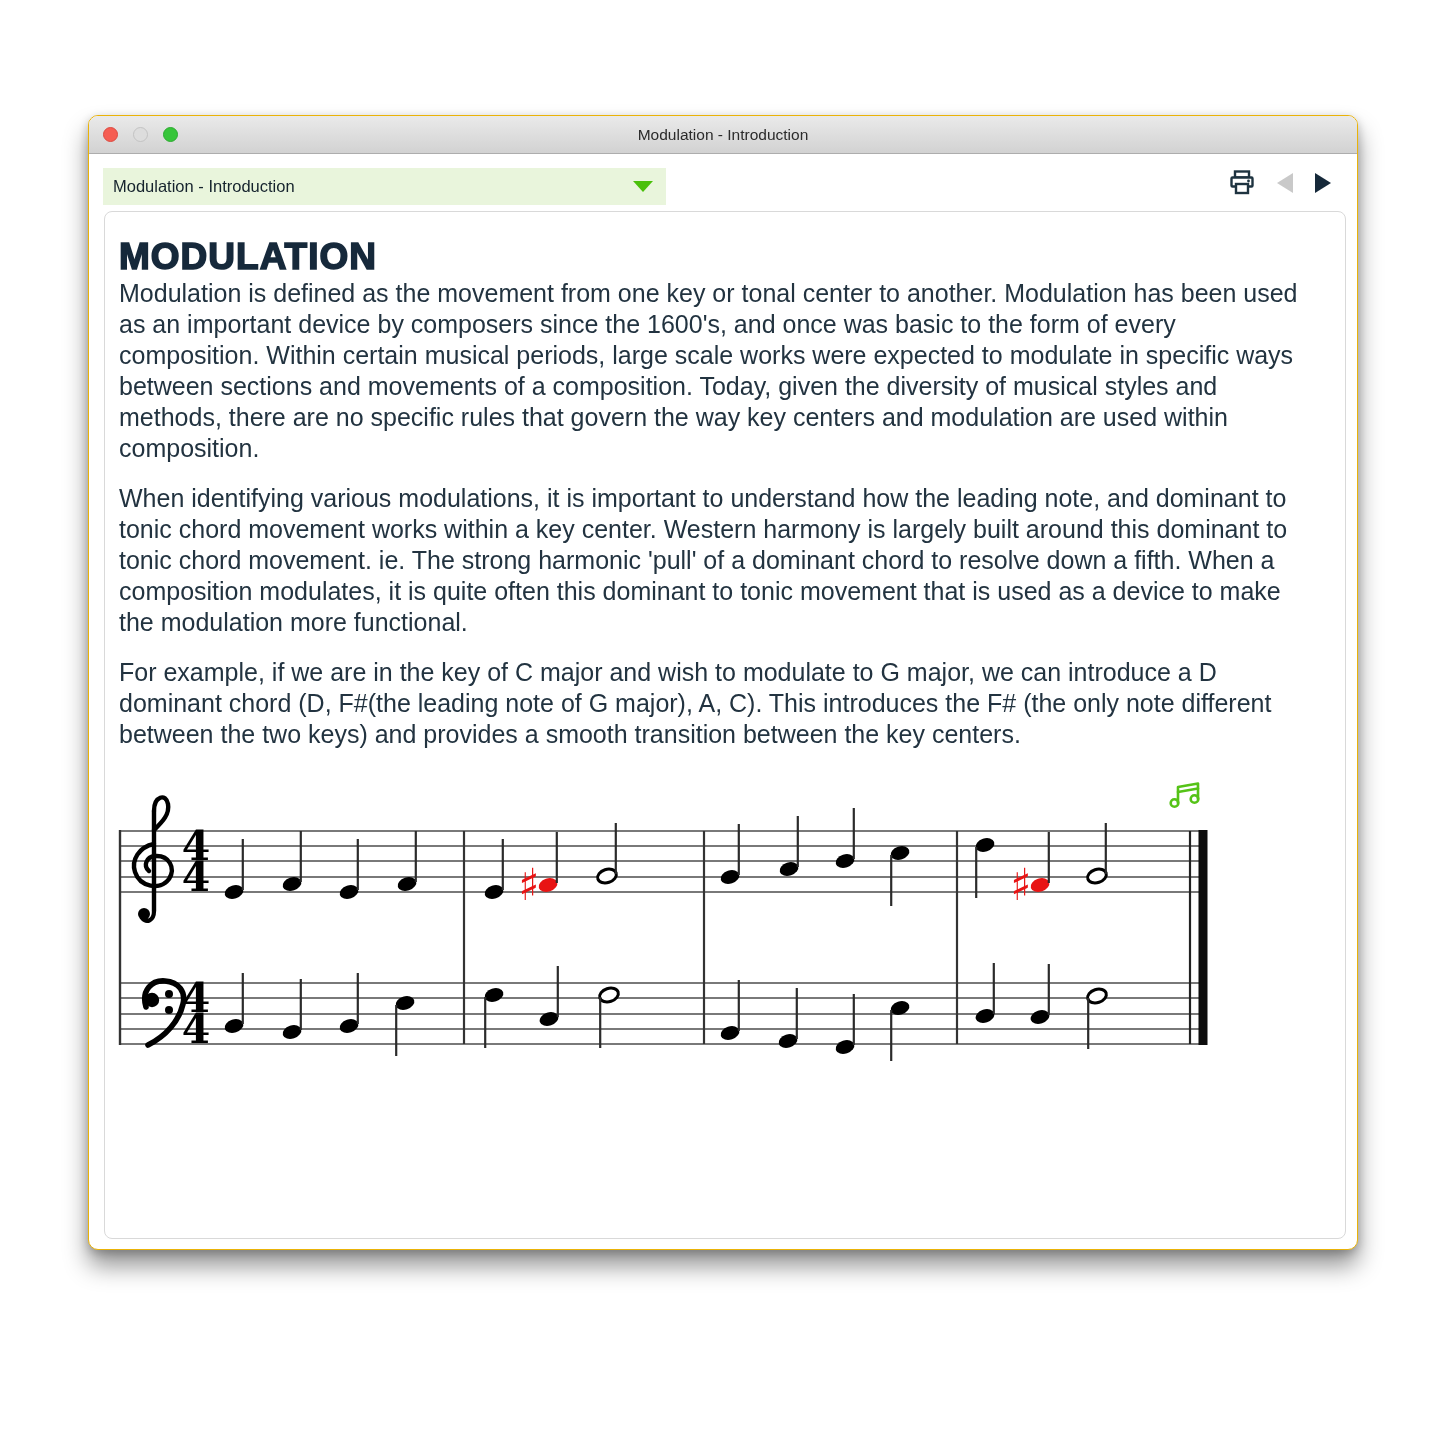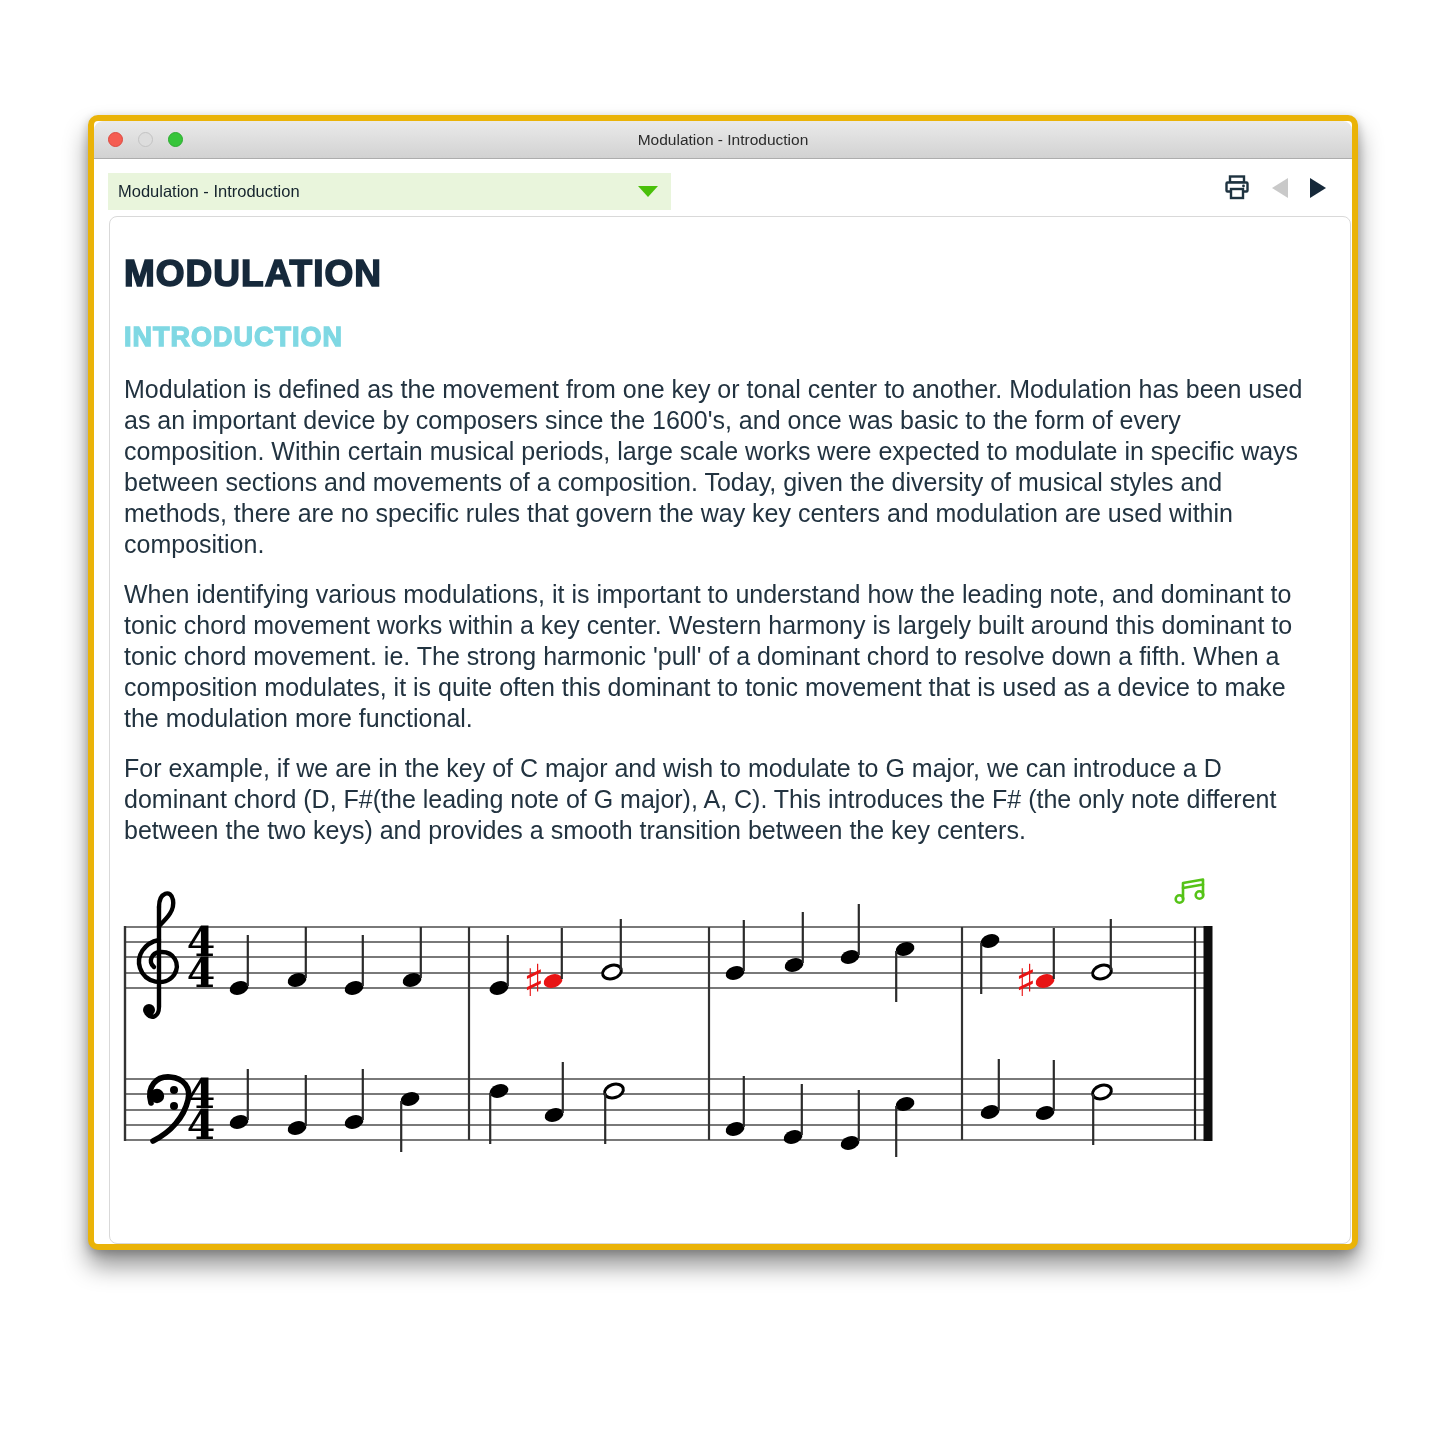--- a/index.html
+++ b/index.html
@@ -2,21 +2,21 @@
 <html><head>
 <meta charset="utf-8">
 <style>
   html,body{margin:0;padding:0;}
   body{
     width:1445px;height:1445px;background:#ffffff;position:relative;
     font-family:"Liberation Sans", sans-serif;overflow:hidden;
   }
   .window{
     position:absolute;left:88px;top:115px;width:1270px;height:1135px;
-    background:#fff;border:6px solid #eab308;border-radius:10px;
+    background:#fff;border:1px solid #eab308;border-radius:10px;
     box-shadow:0 16px 24px rgba(0,0,0,.42),0 3px 10px rgba(0,0,0,.22);
     box-sizing:border-box;
   }
   .titlebar{
     height:37px;background:linear-gradient(#eaeaea,#d2d2d2);
     border-bottom:1px solid #adadad;border-radius:9px 9px 0 0;
     position:relative;display:flex;align-items:center;justify-content:center;
   }
   .titlebar-title{font-size:15.5px;color:#2b2b2b;}
   .lights{position:absolute;left:14px;top:11px;display:flex;gap:15px;}
@@ -40,21 +40,21 @@
   .btn{background:none;border:none;padding:0;display:flex;align-items:center;cursor:pointer;}
   .arrow-back{width:0;height:0;border-top:10px solid transparent;border-bottom:10px solid transparent;border-right:16px solid #c9c9c9;}
   .arrow-fwd{width:0;height:0;border-top:10px solid transparent;border-bottom:10px solid transparent;border-left:16px solid #16293a;}
   .card{
     position:absolute;left:15px;top:95px;width:1242px;height:1028px;
     background:#fff;border:1px solid #d9d9d9;border-radius:8px;
     box-sizing:border-box;padding:14px 35px 0 14px;overflow:hidden;
   }
   h1.page-title{
     font-size:37px;color:#16293b;font-weight:bold;
-    -webkit-text-stroke:1.6px #16293b;letter-spacing:1px;margin:22px 0 0;
+    -webkit-text-stroke:1.6px #16293b;letter-spacing:1px;margin:10px 0 0;
   }
   h2.section-title{
     font-size:27px;color:#7fd8e3;font-weight:bold;
     -webkit-text-stroke:1.3px #7fd8e3;letter-spacing:1px;margin:27px 0 21px;
   }
   p.body-text{
     font-size:25px;line-height:31px;color:#223340;margin:0 0 19px;
     max-width:1196px;
   }
   .score-wrap{position:relative;margin-left:-12px;margin-top:2px;}
@@ -92,21 +92,20 @@
     <button class="btn">
       <span class="arrow-back"></span>
     </button>
     <button class="btn">
       <span class="arrow-fwd"></span>
     </button>
   </div>
 
   <div class="card">
     <h1 class="page-title">MODULATION</h1>
-    <h2 class="section-title">INTRODUCTION</h2>
     <p class="body-text">Modulation is defined as the movement from one key or tonal center to another. Modulation has been used as an important device by composers since the 1600's, and once was basic to the form of every composition. Within certain musical periods, large scale works were expected to modulate in specific ways between sections and movements of a composition. Today, given the diversity of musical styles and methods, there are no specific rules that govern the way key centers and modulation are used within composition.</p>
     <p class="body-text">When identifying various modulations, it is important to understand how the leading note, and dominant to tonic chord movement works within a key center. Western harmony is largely built around this dominant to tonic chord movement. ie. The strong harmonic 'pull' of a dominant chord to resolve down a fifth. When a composition modulates, it is quite often this dominant to tonic movement that is used as a device to make the modulation more functional.</p>
     <p class="body-text">For example, if we are in the key of C major and wish to modulate to G major, we can introduce a D dominant chord (D, F#(the leading note of G major), A, C). This introduces the F# (the only note different between the two keys) and provides a smooth transition between the key centers.</p>
     <div class="score-wrap">
       <svg id="score" width="1110" height="300" viewBox="105 770 1110 300">
           <line x1="117" y1="832" x2="1203" y2="832" stroke="#4c4c4c" stroke-width="1.6"></line>
           <line x1="117" y1="847" x2="1203" y2="847" stroke="#4c4c4c" stroke-width="1.6"></line>
           <line x1="117" y1="862" x2="1203" y2="862" stroke="#4c4c4c" stroke-width="1.6"></line>
           <line x1="117" y1="878" x2="1203" y2="878" stroke="#4c4c4c" stroke-width="1.6"></line>
           <line x1="117" y1="893" x2="1203" y2="893" stroke="#4c4c4c" stroke-width="1.6"></line>

